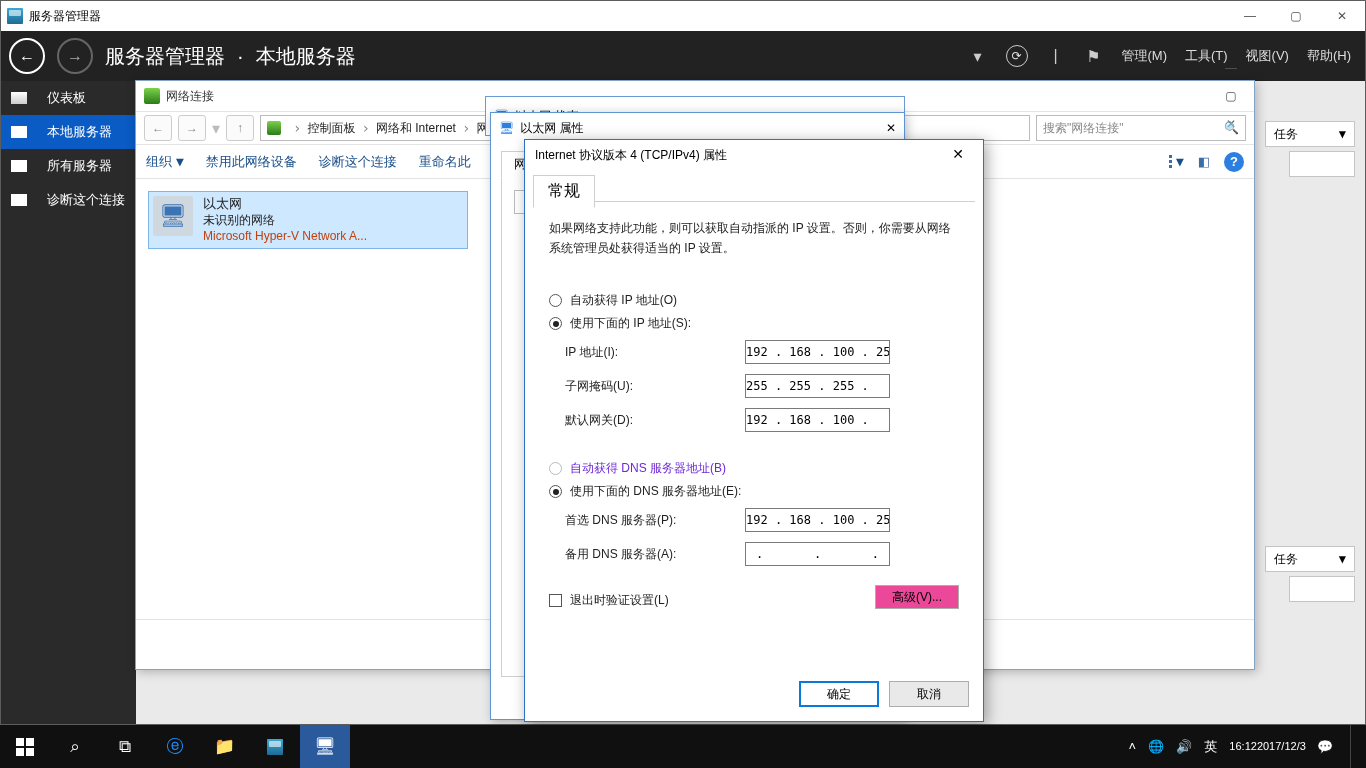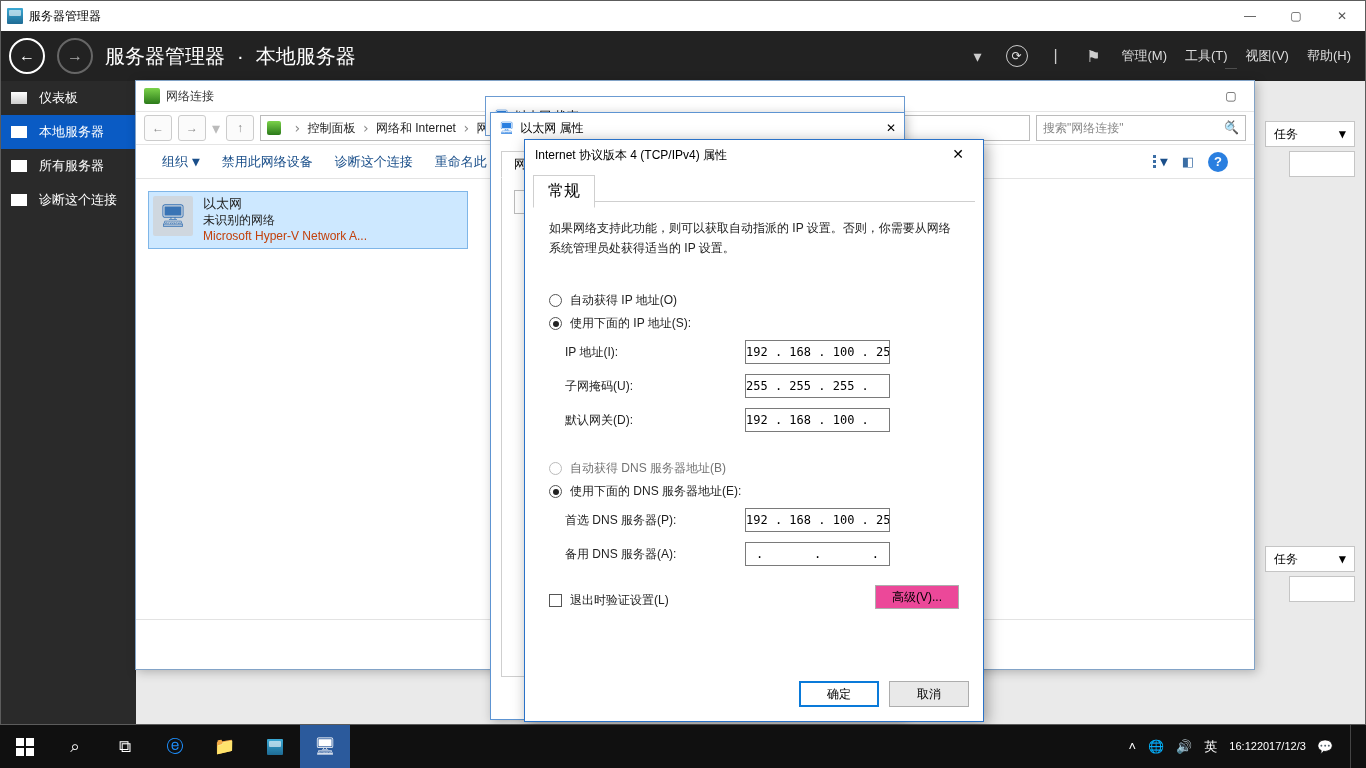--- a/index.html
+++ b/index.html
@@ -19,21 +19,21 @@
 .sm-bc-left { display:flex; align-items:center; gap:12px; }
 .roundnav { width:36px; height:36px; border:2px solid #666; border-radius:50%; display:flex; align-items:center; justify-content:center; color:#aaa; font-size:16px; }
 .roundnav.on { border-color:#fff; color:#fff; }
 .bc-text { font-size:20px; }
 .sm-hdr-right { display:flex; align-items:center; gap:18px; font-size:13px; color:#ddd; }
 .hdr-icon { color:#ccc; font-size:16px; width:20px; text-align:center; }
 .refresh-circ{width:22px;height:22px;border:1.5px solid #ccc;border-radius:50%;display:inline-flex;align-items:center;justify-content:center;font-size:12px;}
 
 .sm-body { display:flex; height:calc(100% - 80px); }
 .sm-sidebar { width:135px; background:#2a2a2a; color:#fff; font-size:13px; }
-.side-item { padding:8px 10px; display:flex; align-items:center; gap:12px; }
+.side-item { padding:8px 10px; display:flex; align-items:center; gap:20px; }
 .side-item.sel { background:#0a5bc4; }
 .side-icon { width:16px; height:12px; display:inline-block; }
 .si-dash{background:linear-gradient(#fff,#ccc);}
 .si-local{background:#fff;}
 .si-all{background:#fff;}
 .si-file{background:#fff;}
 
 .sm-content { flex:1; background:#eaeaea; position:relative; }
 .task-band { position:absolute; top:40px; right:10px; width:90px; height:26px; background:#fff; border:1px solid #c5c5c5; display:flex; align-items:center; justify-content:space-between; padding:0 8px; font-size:12px; }
 .task-band2{ position:absolute; top:465px; right:10px; width:90px; height:26px; background:#fff; border:1px solid #c5c5c5; display:flex; align-items:center; justify-content:space-between; padding:0 8px; font-size:12px; }
@@ -46,21 +46,21 @@
 .nc-titlebar .winbtns .winbtn{height:28px;}
 .nc-icon{width:16px;height:16px;background:linear-gradient(#7bd24a,#2b7a1a);border-radius:2px;margin-right:6px;}
 
 .nc-addr{height:34px;display:flex;align-items:center;gap:6px;padding:0 8px;border-bottom:1px solid #e5e5e5;border-top:1px solid #e5e5e5;}
 .nav-sm-btn{width:28px;height:26px;border:1px solid #ccc;border-radius:3px;display:flex;align-items:center;justify-content:center;color:#888;font-size:12px;background:#fbfbfb;}
 .nav-sep{color:#bbb;}
 .addr-box{flex:1;height:26px;border:1px solid #bcbcbc;display:flex;align-items:center;padding:0 6px;font-size:12px;gap:6px;}
 .addr-seg{color:#222;}
 .addr-chv{color:#888; font-size:14px; font-family: Consolas, monospace;}
 .search-box{width:210px;height:26px;border:1px solid #bcbcbc;display:flex;align-items:center;justify-content:space-between;padding:0 6px;font-size:12px;color:#888;}
-.nc-toolbar{height:34px;display:flex;align-items:center;justify-content:space-between;padding:0 26px;font-size:13px;color:#1a4f8a;border-bottom:1px solid #e3e3e3;}
+.nc-toolbar{height:34px;display:flex;align-items:center;justify-content:space-between;padding:0 10px;font-size:13px;color:#1a4f8a;border-bottom:1px solid #e3e3e3;}
 .nc-toolbar .lgroup{display:flex;gap:22px;align-items:center;}
 .tb-item{display:flex;align-items:center;gap:4px;}
 .rgroup{display:flex;gap:14px;align-items:center;}
 .view-dots{display:flex;flex-direction:column;gap:2px;} .view-dots i{width:3px;height:3px;background:#3b6ea5;display:block;}
 .help-icon{width:20px;height:20px;border-radius:50%;background:#2a7fe0;color:#fff;display:flex;align-items:center;justify-content:center;font-size:13px;font-weight:bold;}
 .nc-pane{height:440px;padding:12px;}
 .adapter{display:flex;gap:10px;width:320px;padding:4px;background:#cde8ff;border:1px solid #7fb6e8;}
 .adapter .aicon{width:40px;height:40px;background:#cfd7df;display:flex;align-items:center;justify-content:center;font-size:22px;color:#3a74b5;border-radius:2px;}
 .adapter .aicon::before{content:"🖥";}  
 .adapter .atx{font-size:12px;line-height:16px;color:#222;}
@@ -109,21 +109,21 @@
 .tb-btn.edge{color:#1e90ff;}
 .win-start{width:18px;height:18px;display:grid;grid-template:repeat(2,1fr)/repeat(2,1fr);gap:2px;}
 .win-start i{background:#fff;}
 .tb-right{display:flex;align-items:center;gap:12px;padding-right:8px;font-size:11px;}
 .tray-icon{font-size:13px;}
 .clock{display:flex;flex-direction:row;align-items:flex-end;line-height:13px;}
 .desk-peek{width:8px;height:43px;border-left:1px solid #444;margin-left:4px;}
 
 
 .chev{font-family:Consolas,monospace;}
-.disabled-text{color:#737373;}
+.disabled-text{color:#6d28d9;}
 fieldset.grp{border:none;margin-bottom:14px;}
 </style>
 </head>
 <body>
 
 <div class="sm-window">
   <div class="sm-titlebar">
     <div class="left">
       <span class="icon-svr"></span>
       <span>服务器管理器</span>

